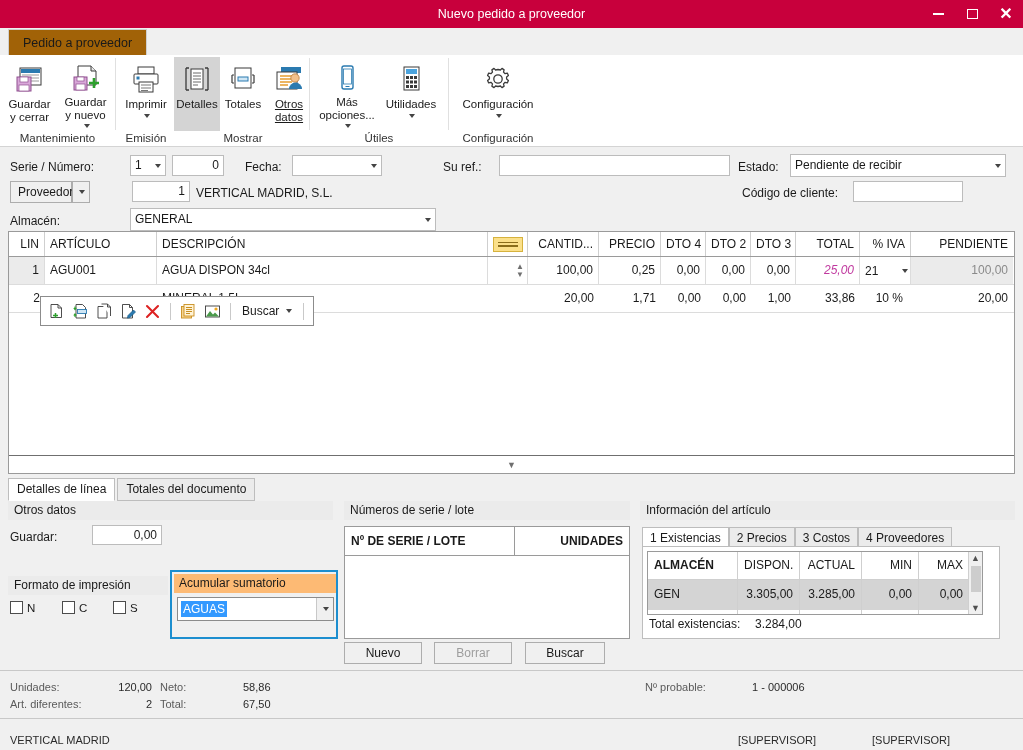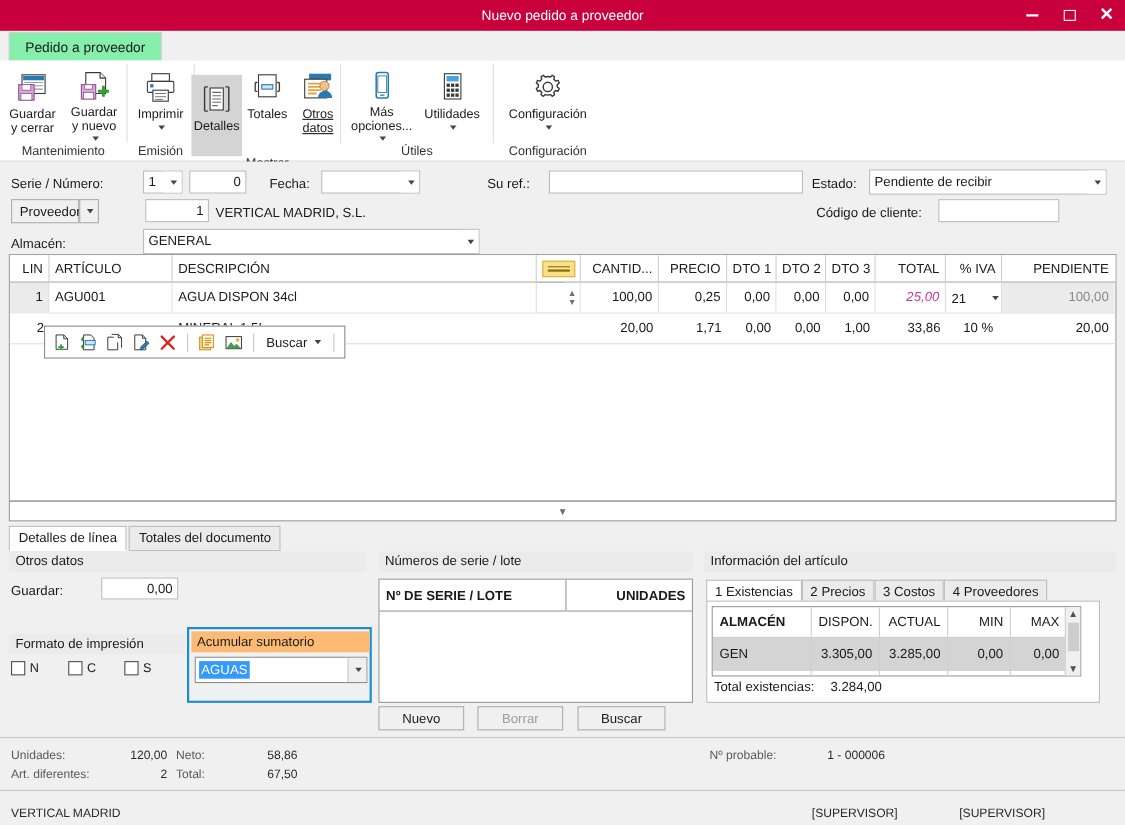--- a/index.html
+++ b/index.html
@@ -28,21 +28,21 @@
     width:34px; height:28px; display:flex; align-items:center; justify-content:center;
     color:#fff;
   }
   .glyph-min { width:11px; height:2px; background:#fff; }
   .glyph-max { width:11px; height:10px; border:1.6px solid #fff; }
   .glyph-close { font-size:16px; line-height:1; font-weight:bold; }
 
   
   .doctab {
     position:absolute; left:8px; top:29px; height:26px;
-    background:#86efac; border:1px solid #d0d0d0; border-bottom:none;
+    background:#a16207; border:1px solid #d0d0d0; border-bottom:none;
     padding:0 14px; line-height:26px; font-size:12.5px; color:#1a1a1a;
   }
 
   
   .ribbon {
     position:absolute; left:0; top:55px; width:1023px; height:92px;
     background:#fff; border-bottom:1px solid #d4d4d4;
   }
   .rib-groups { display:flex; height:92px; }
   .rib-group { position:relative; display:flex; flex-direction:column; height:92px; }
@@ -288,21 +288,21 @@
                 <span class="caret-dn"></span>
               </div>
           </div>
         </div>
         <div class="rib-group-label">Emisión</div>
       </div>
       <div class="rib-sep"></div>
 
       <div class="rib-group" style="width:132px;">
         <div class="rib-group-items" style="justify-content:center;">
-          <div class="rib-btn active" style="width:46px;margin-top:11px;">
+          <div class="rib-btn active" style="width:46px;">
             <div class="rib-ico">
               <svg width="30" height="30" viewBox="0 0 30 30">
                 <path d="M4 4 v22" stroke="#3a3a3a" stroke-width="1.3"></path>
                   <path d="M4 4 h3 M4 26 h3" stroke="#3a3a3a" stroke-width="1.3"></path>
                 <path d="M26 4 v22" stroke="#3a3a3a" stroke-width="1.3"></path>
                   <path d="M23 4 h3 M23 26 h3" stroke="#3a3a3a" stroke-width="1.3"></path>
                 <rect x="9" y="5" width="12" height="20" fill="#fff" stroke="#3a3a3a"></rect>
                 <g stroke="#6a6a6a">
                     <line x1="11" y1="9" x2="19" y2="9"></line>
                     <line x1="11" y1="12" x2="19" y2="12"></line>
@@ -467,21 +467,21 @@
       <div class="gh" style="width:112px;">ARTÍCULO</div>
       <div class="gh" style="width:331px;">DESCRIPCIÓN</div>
       <div class="gh" style="width:40px; display:flex; align-items:center; justify-content:center; padding:0;">
         <div class="memo-ico">
             <span></span>
             <span></span>
           </div>
       </div>
       <div class="gh r" style="width:71px;">CANTID...</div>
       <div class="gh r" style="width:62px;">PRECIO</div>
-      <div class="gh r" style="width:45px;">DTO 1</div>
+      <div class="gh r" style="width:45px;">DTO 4</div>
       <div class="gh r" style="width:45px;">DTO 2</div>
       <div class="gh r" style="width:45px;">DTO 3</div>
       <div class="gh r" style="width:64px;">TOTAL</div>
       <div class="gh r" style="width:51px;">% IVA</div>
       <div class="gh r" style="width:102px; border-right:none;">PENDIENTE</div>
     </div>
 
     <div class="grow">
       <div class="gc lin" style="width:36px;">1</div>
       <div class="gc" style="width:112px;">AGU001</div>

